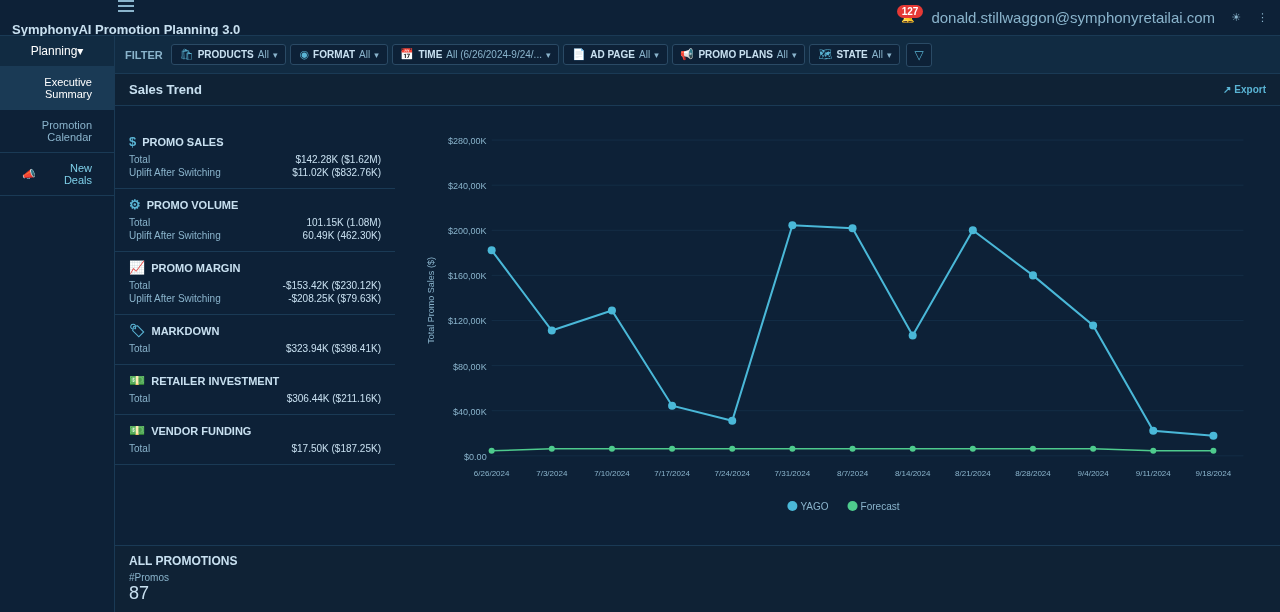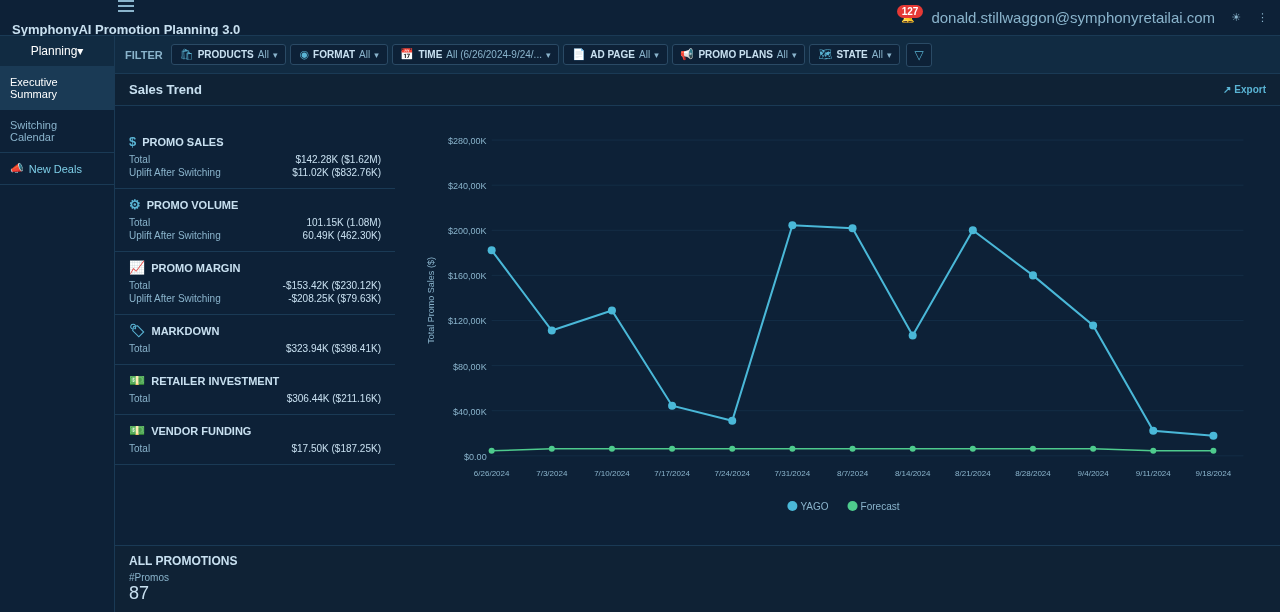--- a/index.html
+++ b/index.html
@@ -41,25 +41,26 @@
     .sidebar-planning {
       display: flex;
       align-items: center;
       justify-content: center;
       padding: 8px 10px;
       background: #112b42;
       border-bottom: 1px solid #1a3a55;
       cursor: pointer;
     }
     .sidebar-nav-item {
-      padding: 9px 10px;
+      padding: 9px 22px;
       font-size: 11px;
       color: #8ab4cc;
       cursor: pointer;
       border-bottom: 1px solid #1a3a55;
+      text-align: right;
     }
     .sidebar-nav-item.active {
       background: #1a3a55;
       color: #fff;
     }
     .sidebar-nav-item.new-deals {
       display: flex;
       align-items: center;
       gap: 5px;
       color: #7ecfe8;
@@ -216,21 +217,21 @@
 
   <div class="sidebar">
     <div class="sidebar-planning">
       <span>Planning</span>
       <span>▾</span>
     </div>
     <div class="sidebar-nav-item active">
       <span>Executive Summary</span>
     </div>
     <div class="sidebar-nav-item">
-      <span>Switching Calendar</span>
+      <span>Promotion Calendar</span>
     </div>
     <div class="sidebar-nav-item new-deals">
       <span>📣</span>
       <span>New Deals</span>
     </div>
   </div>
 
   <div class="main">
 
     <div class="filter-bar">

